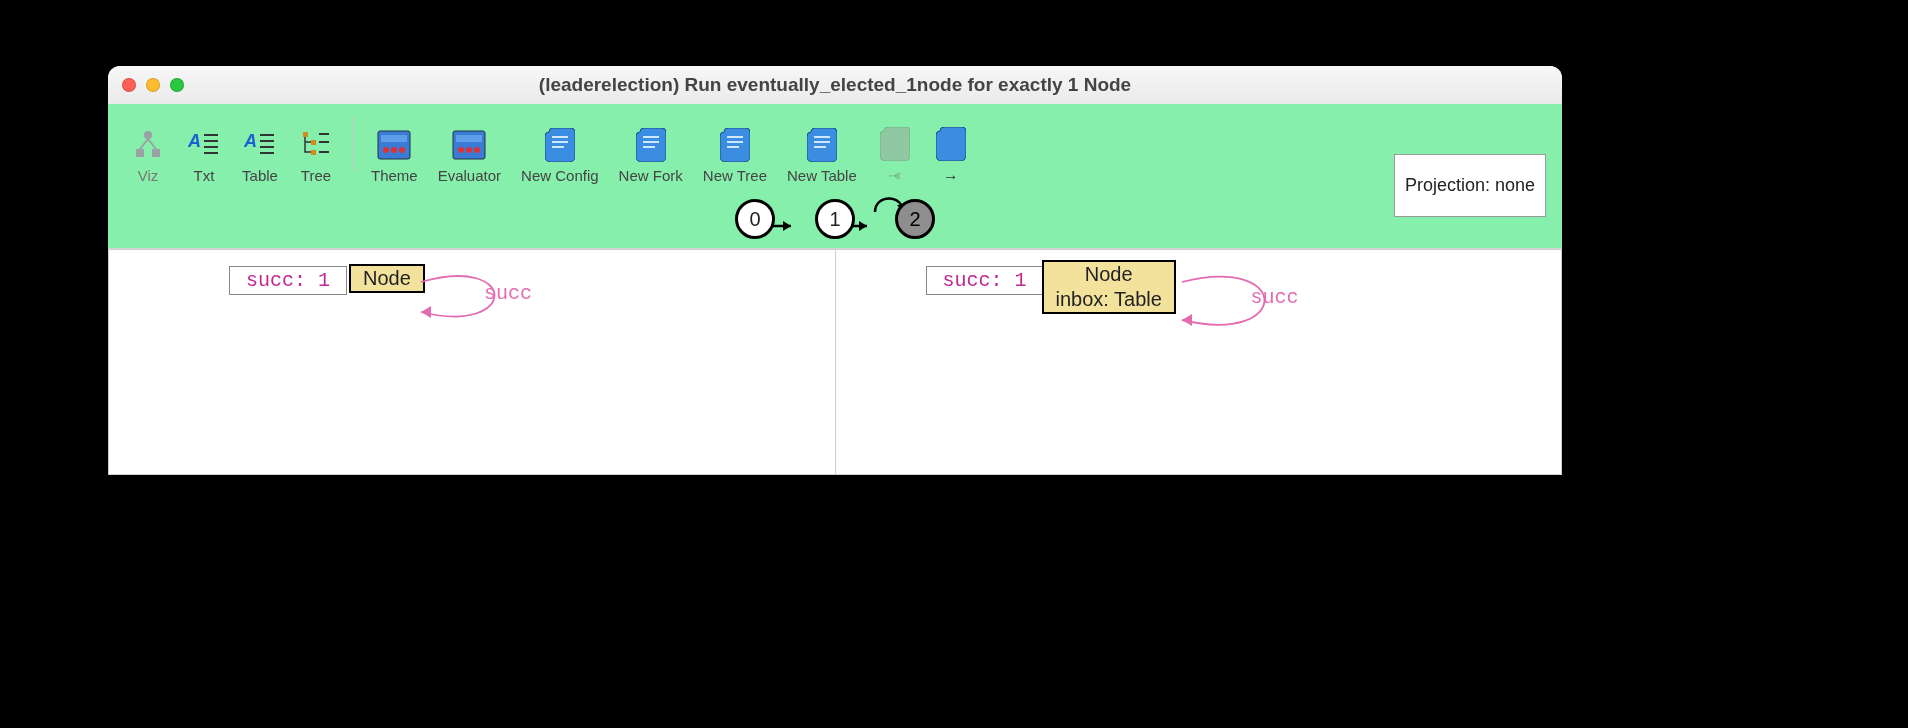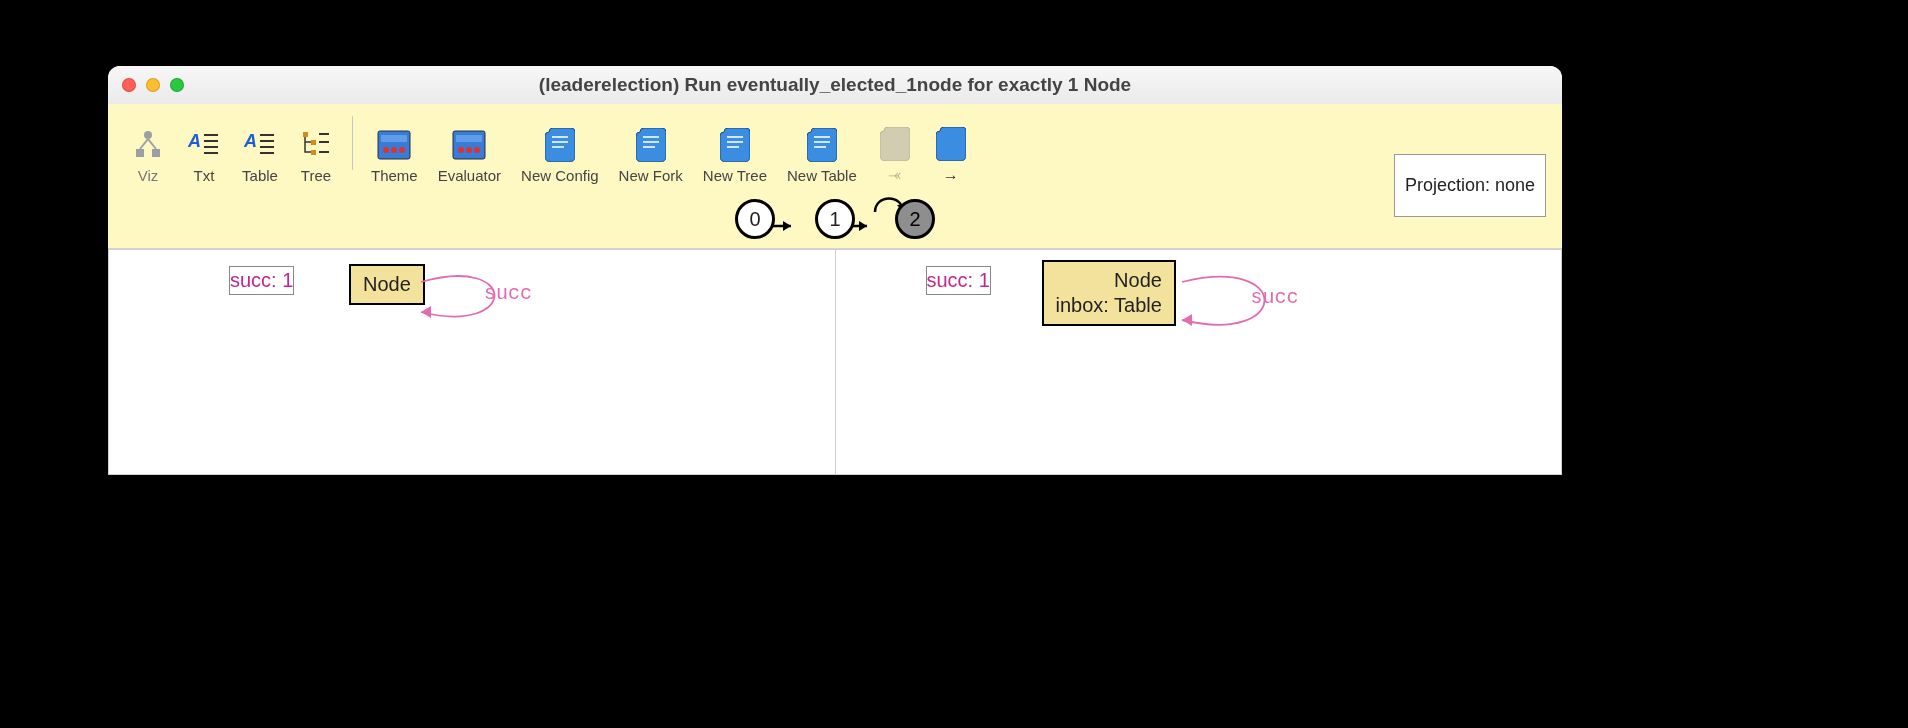--- a/index.html
+++ b/index.html
@@ -1,38 +1,38 @@
 <!DOCTYPE html>
 <html><head>
 <meta charset="utf-8">
 <style>
   html,body{margin:0;padding:0;background:#000;width:1908px;height:728px;font-family:"Helvetica Neue",Helvetica,Arial,sans-serif;font-size:15px;color:#222;overflow:hidden}
   .stage{position:absolute;left:0;top:0;width:1908px;height:728px}
-  .window{position:absolute;left:108px;top:66px;width:1454px;height:402px;background:#fef9c3;border-radius:12px;box-shadow:0 30px 60px rgba(0,0,0,.45),0 0 0 1px rgba(0,0,0,.05)}
+  .window{position:absolute;left:108px;top:66px;width:1454px;height:402px;background:#86efac;border-radius:12px;box-shadow:0 30px 60px rgba(0,0,0,.45),0 0 0 1px rgba(0,0,0,.05)}
   .titlebar{height:38px;display:flex;align-items:center;position:relative;border-top-left-radius:12px;border-top-right-radius:12px;background:linear-gradient(#f7f7f7,#eaeaea)}
   .traffic{display:flex;gap:10px;position:absolute;left:14px;top:12px}
   .dot{width:14px;height:14px;border-radius:50%;box-shadow:inset 0 0 0 1px rgba(0,0,0,.15)}
   .dot.red{background:#ff5f57}
   .dot.yel{background:#febc2e}
   .dot.grn{background:#28c840}
   .title{flex:1;text-align:center;font-weight:600;font-size:19px;color:#444}
   .toolbar{height:80px;display:flex;align-items:flex-end;padding:0 12px 6px 12px;gap:0;position:relative}
   .tbtn{display:flex;flex-direction:column;align-items:center;justify-content:flex-end;padding:0 10px;cursor:pointer;color:#444;font-size:15px}
   .tbtn .ticon{width:36px;height:36px;margin-bottom:4px;display:flex;align-items:center;justify-content:center}
   .tbtn.sel{color:#777}
   .vsep{width:1px;height:54px;background:#c7c7c7;margin:0 8px 14px 8px;align-self:flex-end}
   .proj{position:absolute;right:16px;top:50px;background:#fff;border:1px solid #999;padding:20px 10px;font-size:18px}
   .tracebar{height:58px;display:flex;align-items:center;justify-content:center;gap:20px}
   .statecircle{width:34px;height:34px;border-radius:50%;border:3px solid #000;display:flex;align-items:center;justify-content:center;font-size:20px;font-weight:400;background:#fff;position:relative}
   .statecircle.active{background:#8e8e8e;color:#000}
   .panes{display:flex;height:calc(100% - 38px - 80px - 58px);border-top:1px solid #d4d4d4;background:#ececec}
   .pane{flex:1;margin:0;background:#fff;border:1px solid #cfcfcf;position:relative;overflow:hidden}
   .pane + .pane{border-left:none}
-  .succbox{position:absolute;border:1px solid #888;background:#fff;color:#c02890;font-family:Liberation Sans, sans-serif;font-size:20px;padding:2px 0}
-  .nodebox{position:absolute;background:#f3e29b;border:2px solid #000;font-size:20px;text-align:right;padding:6px 12px;line-height:1.25}
+  .succbox{position:absolute;border:1px solid #888;background:#fff;color:#c02890;font-family:Liberation Mono, monospace;font-size:20px;padding:2px 16px}
+  .nodebox{position:absolute;background:#f3e29b;border:2px solid #000;font-size:20px;text-align:center;padding:0 12px;line-height:1.25}
   .edge-label{position:absolute;color:#e36bb0;font-family:Liberation Mono, monospace;font-size:20px}
   svg.edge{position:absolute;overflow:visible;pointer-events:none}
   
   .scroll-ico{width:30px;height:34px}
 </style>
 </head>
 <body>
 
 <div class="stage">
   <div class="window">

